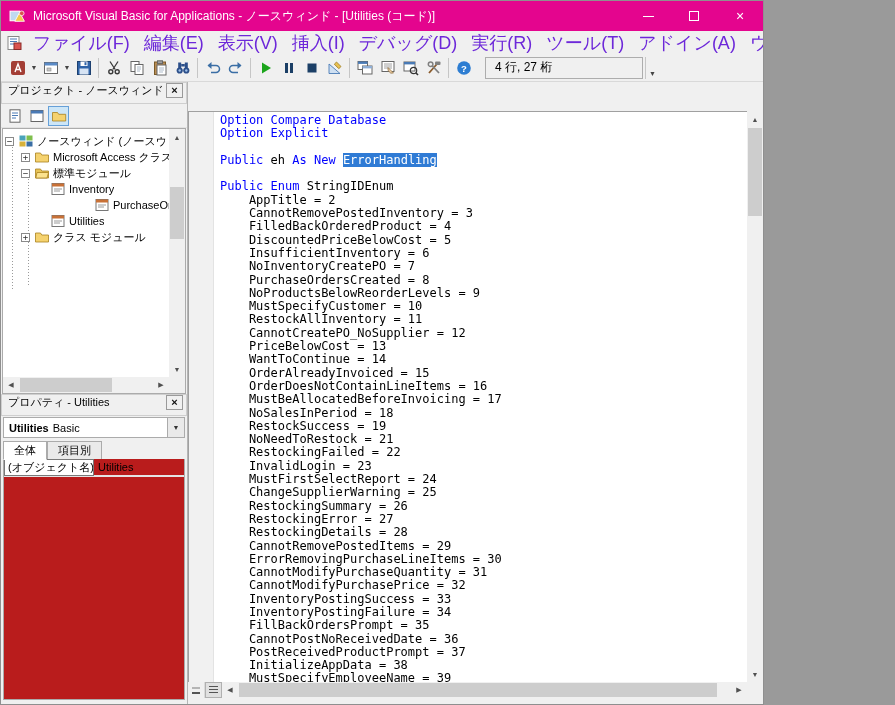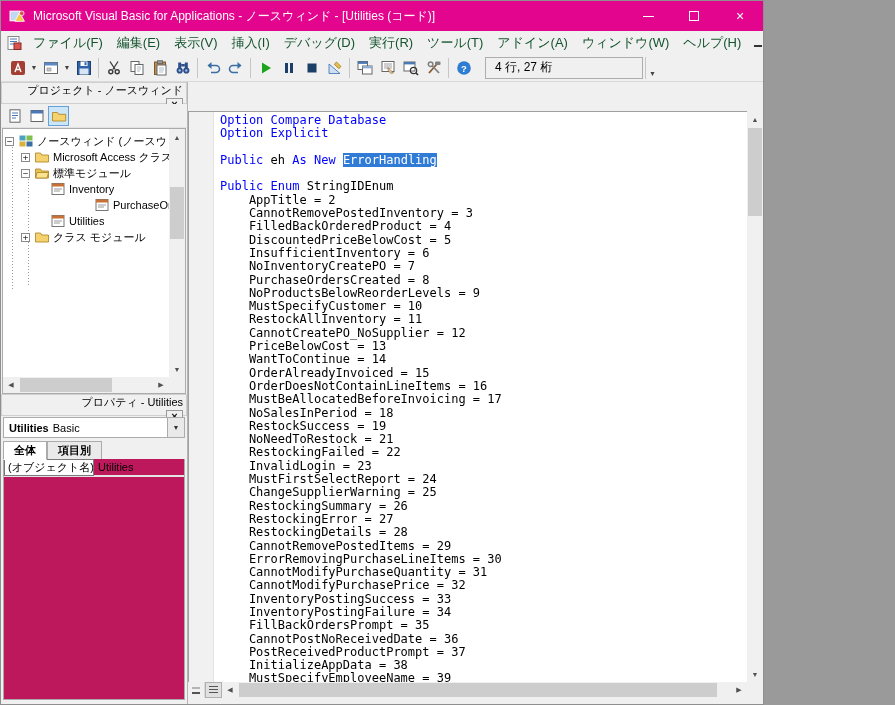--- a/index.html
+++ b/index.html
@@ -13,42 +13,42 @@
   .title-text{font-size:12px;white-space:nowrap;overflow:hidden;flex:1;}
   .win-btns{display:flex;height:30px;flex:0 0 auto;}
   .win-btn{width:46px;height:30px;display:flex;align-items:center;justify-content:center;}
   .g-minbar{width:11px;height:1px;background:#fff;display:block;}
   .g-maxbox{width:10px;height:10px;border:1px solid #fff;display:block;}
   .g-x{color:#fff;font-size:14px;line-height:14px;font-weight:400;}
 
   
   .menubar{position:absolute;top:30px;left:0;right:0;height:23px;background:#F0F0F0;display:flex;align-items:center;}
   .child-sys-icon{width:16px;height:16px;margin:0 4px 0 5px;flex:0 0 auto;}
-  .menu-item{font-size:13px;padding:3px 7px;color:#14532d;white-space:nowrap;}
+  .menu-item{font-size:18px;padding:3px 7px;color:#6d28d9;white-space:nowrap;}
   .mdi-btns{margin-left:auto;display:flex;align-items:center;padding-right:6px;}
   .mdi-btn{width:17px;height:15px;display:flex;align-items:center;justify-content:center;margin-left:1px;}
   .g-min2{width:8px;height:2px;background:#333;display:block;margin-top:7px;}
   .g-rest2{width:7px;height:6px;border:1px solid #333;display:block;position:relative;background:#F0F0F0;}
   .g-rest2::before{content:"";position:absolute;left:2px;top:-3px;width:7px;height:6px;border:1px solid #333;z-index:-1;}
   .g-x2{color:#333;font-size:13px;font-weight:bold;line-height:13px;}
 
   
   .toolbar{position:absolute;top:53px;left:0;right:0;height:28px;background:#F0F0F0;display:flex;align-items:center;padding-left:5px;border-bottom:1px solid #D9D9D9;}
   .tbi{width:23px;height:22px;display:flex;align-items:center;justify-content:center;flex:0 0 auto;}
   .tb-caret{width:10px;height:22px;display:flex;align-items:center;justify-content:center;font-size:7px;color:#444;flex:0 0 auto;}
   .tb-sep{width:1px;height:20px;background:#C6C6C6;margin:0 3px;flex:0 0 auto;}
   .tb-pos{margin-left:10px;width:158px;height:22px;border:1px solid #ADADAD;background:#F0F0F0;display:flex;align-items:center;padding-left:9px;font-size:12px;color:#000;flex:0 0 auto;white-space:nowrap;}
   .tb-overflow{width:14px;height:22px;margin-left:2px;border-left:1px solid #C6C6C6;display:flex;align-items:flex-end;justify-content:center;padding-bottom:2px;font-size:7px;color:#444;}
 
   
   .main{position:absolute;top:81px;left:0;right:0;bottom:0;}
   .left-col{position:absolute;top:0;left:0;width:186px;bottom:2px;background:#F0F0F0;}
   .splitter{position:absolute;top:0;left:186px;width:1px;bottom:0;background:#B5B5B5;}
 
-  .panel-header{height:22px;background:#F0F0F0;border:1px solid #CFCFCF;display:flex;align-items:flex-end;padding:0 3px 0 6px;font-size:11px;color:#000;flex-direction:column;}
+  .panel-header{height:22px;background:#F0F0F0;border:1px solid #CFCFCF;display:flex;align-items:flex-start;padding:0 3px 0 6px;font-size:11px;color:#000;}
   .panel-close{margin-left:auto;width:17px;height:15px;border:1px solid #9a9a9a;background:#F0F0F0;display:flex;align-items:center;justify-content:center;font-size:11px;font-weight:bold;color:#111;line-height:11px;}
   .proj-header{position:absolute;top:0;left:0;right:0;}
   .proj-tools{position:absolute;top:22px;left:0;right:0;height:24px;background:#F0F0F0;display:flex;align-items:center;padding-left:3px;border-bottom:1px solid #E2E2E2;}
   .ptool{width:21px;height:20px;display:flex;align-items:center;justify-content:center;margin-right:1px;}
   .ptool.active{border:1px solid #66A0D8;background:#CDE6F7;}
 
   .tree-widget{position:absolute;top:46px;left:1px;right:1px;height:266px;background:#fff;border:1px solid #ABABAB;}
   .tree-rows{position:absolute;top:0;left:0;right:16px;bottom:16px;overflow:hidden;padding-top:4px;}
   .tree-guide{position:absolute;width:1px;background-image:repeating-linear-gradient(to bottom,#9a9a9a 0 1px,transparent 1px 3px);z-index:0;}
   .tg1{left:9px;top:12px;height:148px;}
@@ -71,23 +71,23 @@
   .sb-thumb{position:absolute;background:#CDCDCD;}
 
   .prop-header{position:absolute;top:312px;left:0;right:0;}
   .prop-combo-row{position:absolute;top:335px;left:2px;right:2px;height:21px;}
   .prop-combo{width:100%;height:100%;background:#fff;border:1px solid #ABABAB;display:flex;align-items:center;padding-left:5px;font-size:11px;position:relative;}
   .pc-bold{font-weight:bold;margin-right:4px;}
   .combo-btn{position:absolute;right:0;top:0;bottom:0;width:17px;background:#E9E9E9;border-left:1px solid #ABABAB;display:flex;align-items:center;justify-content:center;font-size:7px;color:#333;}
   .combo-btn::before{content:"▼";}
 
   .prop-tabs{position:absolute;top:359px;left:2px;right:2px;height:19px;display:flex;align-items:flex-end;}
-  .ptab{height:19px;padding:4px 10px;display:flex;align-items:center;font-size:11px;border:1px solid #ABABAB;background:#EAEAEA;font-weight:bold;}
+  .ptab{height:19px;padding:4px 10px;display:flex;align-items:center;font-size:11px;border:1px solid #ABABAB;background:#EAEAEA;}
   .ptab.active{background:#fff;border-bottom:1px solid #fff;position:relative;z-index:2;}
-  .prop-grid{position:absolute;top:377px;left:2px;right:2px;bottom:2px;background:#be185d;border:1px solid #ABABAB;border-top:none;}
+  .prop-grid{position:absolute;top:377px;left:2px;right:2px;bottom:2px;background:#b91c1c;border:1px solid #ABABAB;border-top:none;}
   .pg-row{display:flex;height:18px;border-bottom:1px solid #E4E4E4;font-size:11px;}
   .pg-name{width:90px;border:1px solid #7a7a7a;display:flex;align-items:center;padding-left:3px;background:#fff;white-space:nowrap;overflow:hidden;}
   .pg-val{flex:1;display:flex;align-items:center;padding-left:4px;border-bottom:1px solid #E4E4E4;white-space:nowrap;overflow:hidden;}
 
   
   .code-col{position:absolute;top:0;left:187px;right:0;bottom:6px;background:#F0F0F0;}
   .combo-row{position:absolute;top:3px;left:6px;right:6px;height:23px;display:flex;gap:0;margin-top:32px;}
   .code-combo{flex:1;height:21px;background:#fff;border:1px solid #999;display:flex;align-items:center;font-weight:bold;font-size:12px;padding-left:6px;position:relative;color:#000;}
   .code-area{position:absolute;top:29px;left:0;right:16px;bottom:16px;background:#fff;border-top:1px solid #A0A0A0;border-left:1px solid #A0A0A0;overflow:hidden;}
   .margin-strip{position:absolute;left:0;top:0;width:25px;bottom:0;background:#F1F1F1;border-right:1px solid #E3E3E3;}

